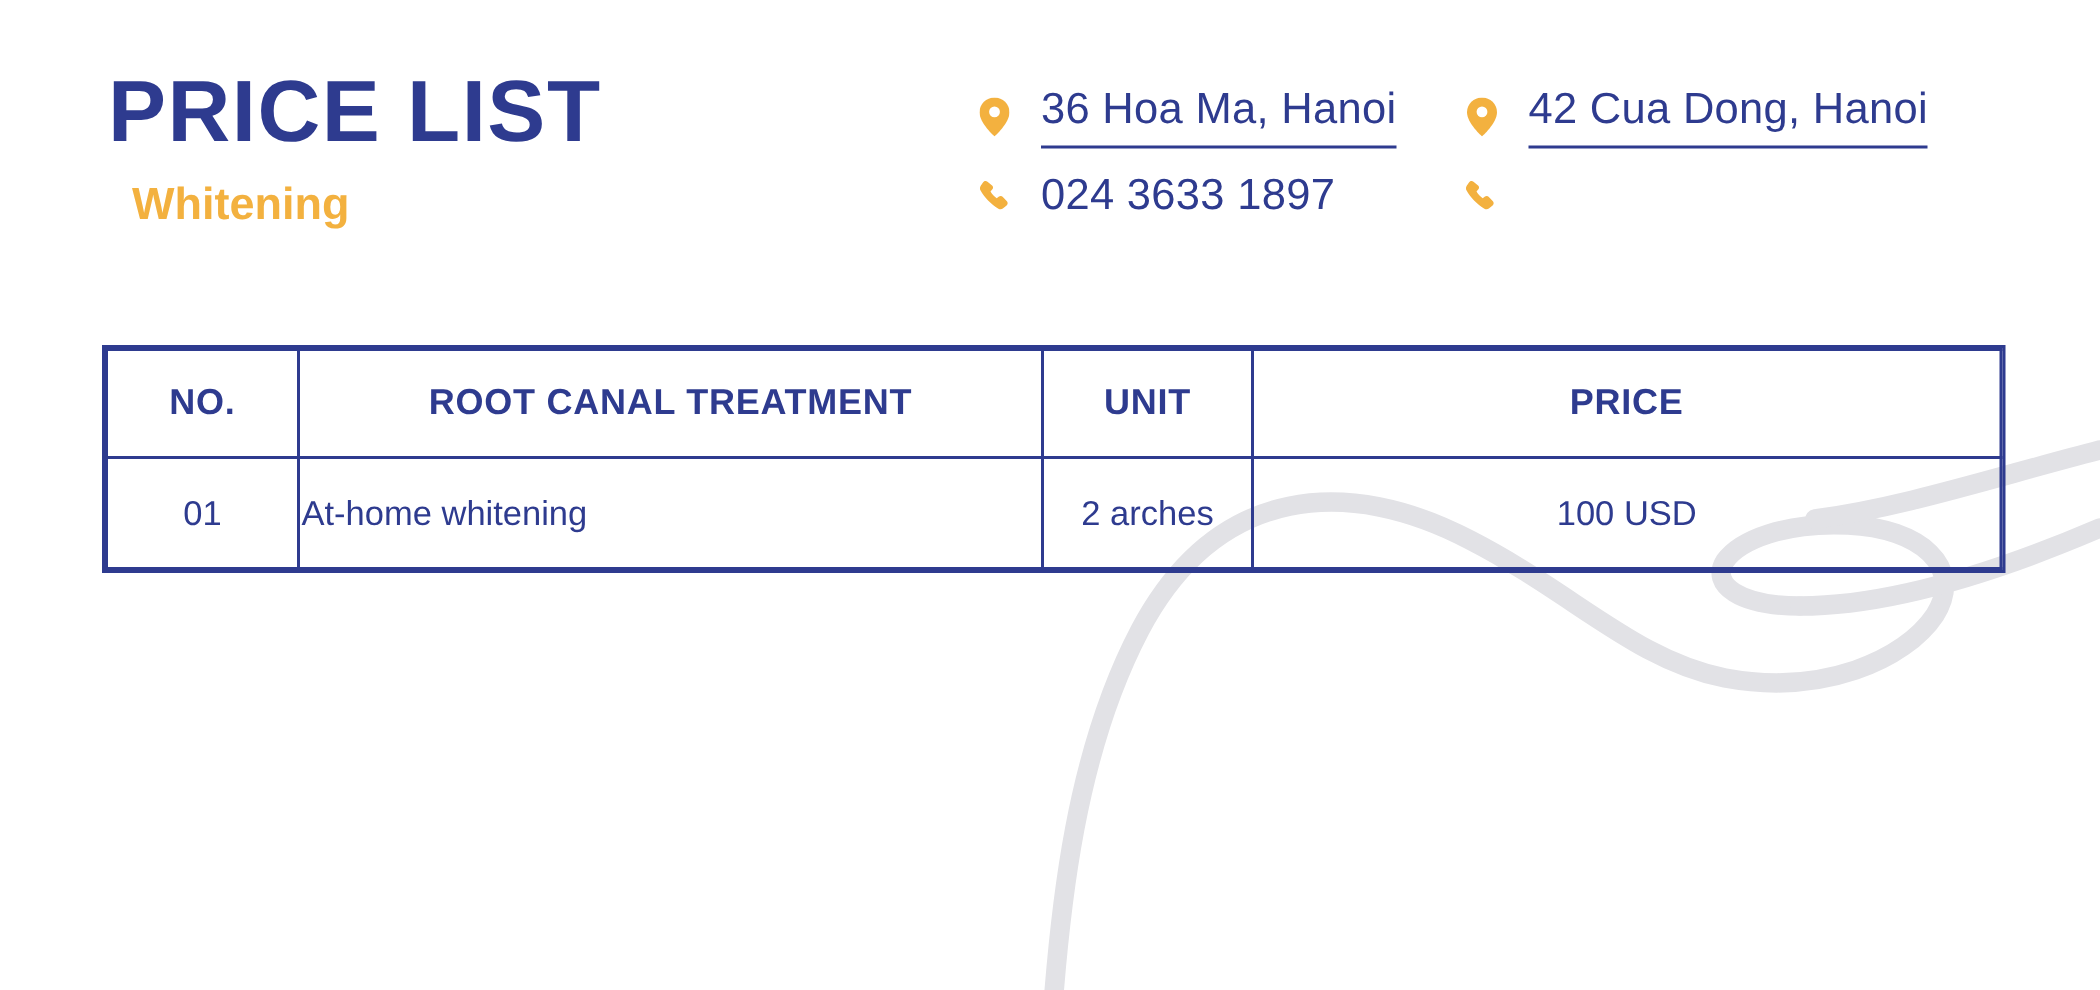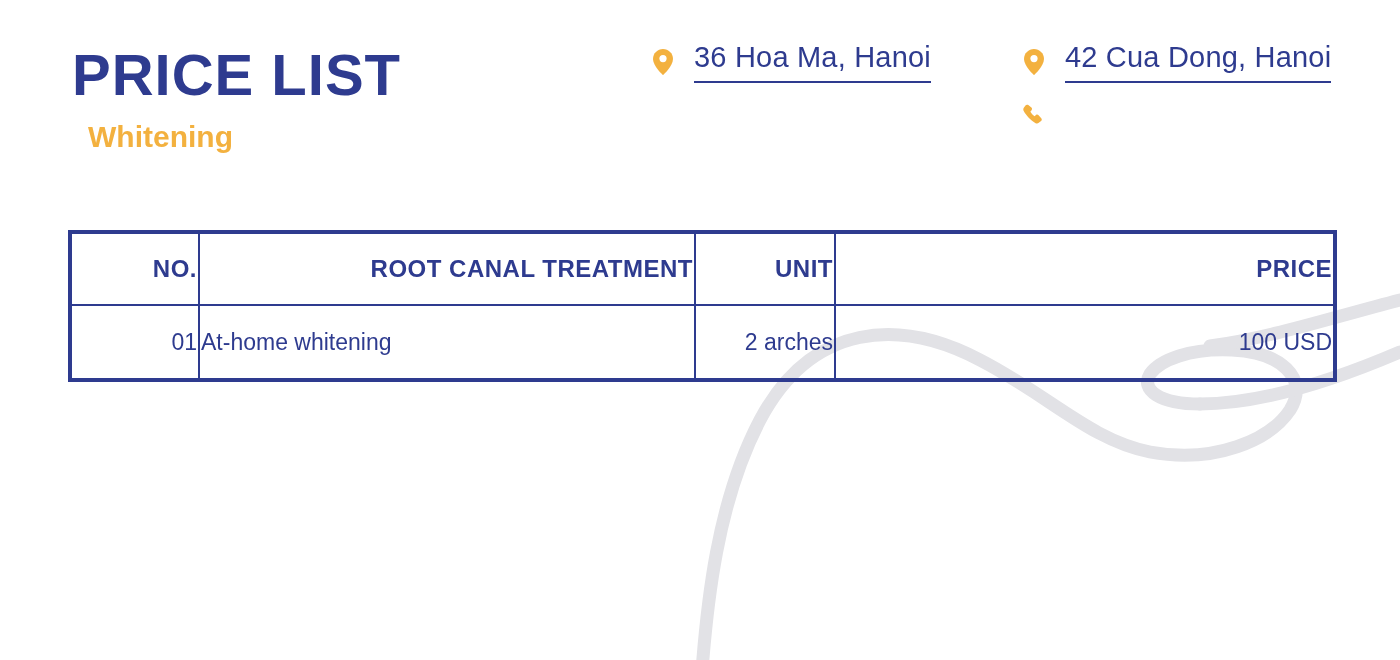--- a/index.html
+++ b/index.html
@@ -25,21 +25,21 @@
   .title-main{
     font-size:58px;font-weight:bold;letter-spacing:1px;
     color:#2E3B8F;line-height:1;margin:0;
     font-family:"Liberation Sans", sans-serif;
   }
   .title-sub{
     font-size:30px;font-weight:bold;color:#F3B13F;
     margin:18px 0 0 16px;line-height:1;
   }
 
-  .contacts{position:absolute;left:650px;top:36px;display:flex;gap:90px;text-align:center;}
+  .contacts{position:absolute;left:650px;top:52px;display:flex;gap:44px;text-align:center;}
   .contact-col{display:flex;flex-direction:column;}
   .contact-row{display:flex;align-items:center;gap:18px;height:52px;}
   .contact-icon{
     width:26px;display:flex;align-items:center;justify-content:center;
     color:#F3B13F;flex:0 0 26px;
   }
   .contact-text{
     font-size:29px;color:#2E3B8F;white-space:nowrap;letter-spacing:0.2px;
   }
   .addr-line{
@@ -48,21 +48,21 @@
   }
 
   
   .table-wrap{
     position:absolute;left:68px;top:230px;width:1265px;z-index:2;
     border:2px solid #2E3B8F;background:transparent;
   }
   table{border-collapse:collapse;width:100%;table-layout:fixed;}
   th,td{
     border:2px solid #2E3B8F;
-    text-align:right;vertical-align:middle;
+    text-align:center;vertical-align:middle;
     color:#2E3B8F;
   }
   thead th{
     height:68px;font-size:24px;font-weight:bold;letter-spacing:0.5px;
   }
   tbody td{
     height:70px;font-size:23px;font-weight:normal;
   }
   .col-no{width:128px;}
   .col-name{width:496px;}
@@ -104,20 +104,31 @@
 
       <div class="contact-col">
         <div class="contact-row">
           <span class="contact-icon">
             <svg width="20" height="26" viewBox="0 0 20 26" aria-hidden="true">
               <path d="M10 0 C4.5 0 0 4.4 0 9.9 C0 17.2 10 26 10 26 C10 26 20 17.2 20 9.9 C20 4.4 15.5 0 10 0 Z" fill="#F3B13F"></path>
               <circle cx="10" cy="9.6" r="3.6" fill="#FFFFFF"></circle>
             </svg>
           </span>
           <span class="contact-text addr-line">36 Hoa Ma, Hanoi</span>
+        </div>
+        <div class="contact-row">
+          <span class="contact-icon">
+            <svg width="23" height="23" viewBox="0 0 24 24" aria-hidden="true">
+              <path d="M6.6 2.2 C5.6 1.4 4.3 1.6 3.6 2.6 L1.9 5 C1.2 6 1.2 7.3 1.8 8.4
+                       C4.2 13 9.2 18.2 14.2 21 C15.3 21.6 16.6 21.5 17.5 20.7 L19.9 18.8
+                       C20.8 18 20.9 16.7 20.1 15.8 L17.3 12.8 C16.6 12 15.4 11.9 14.6 12.5
+                       L13 13.7 C11.3 12.5 9.8 10.9 8.7 9.1 L10 7.5 C10.7 6.7 10.6 5.5 9.8 4.8 Z" fill="#F3B13F"></path>
+            </svg>
+          </span>
+          <span class="contact-text">024 3633 1897</span>
         </div>
       </div>
 
       <div class="contact-col">
         <div class="contact-row">
           <span class="contact-icon">
             <svg width="20" height="26" viewBox="0 0 20 26" aria-hidden="true">
               <path d="M10 0 C4.5 0 0 4.4 0 9.9 C0 17.2 10 26 10 26 C10 26 20 17.2 20 9.9 C20 4.4 15.5 0 10 0 Z" fill="#F3B13F"></path>
               <circle cx="10" cy="9.6" r="3.6" fill="#FFFFFF"></circle>
             </svg>

